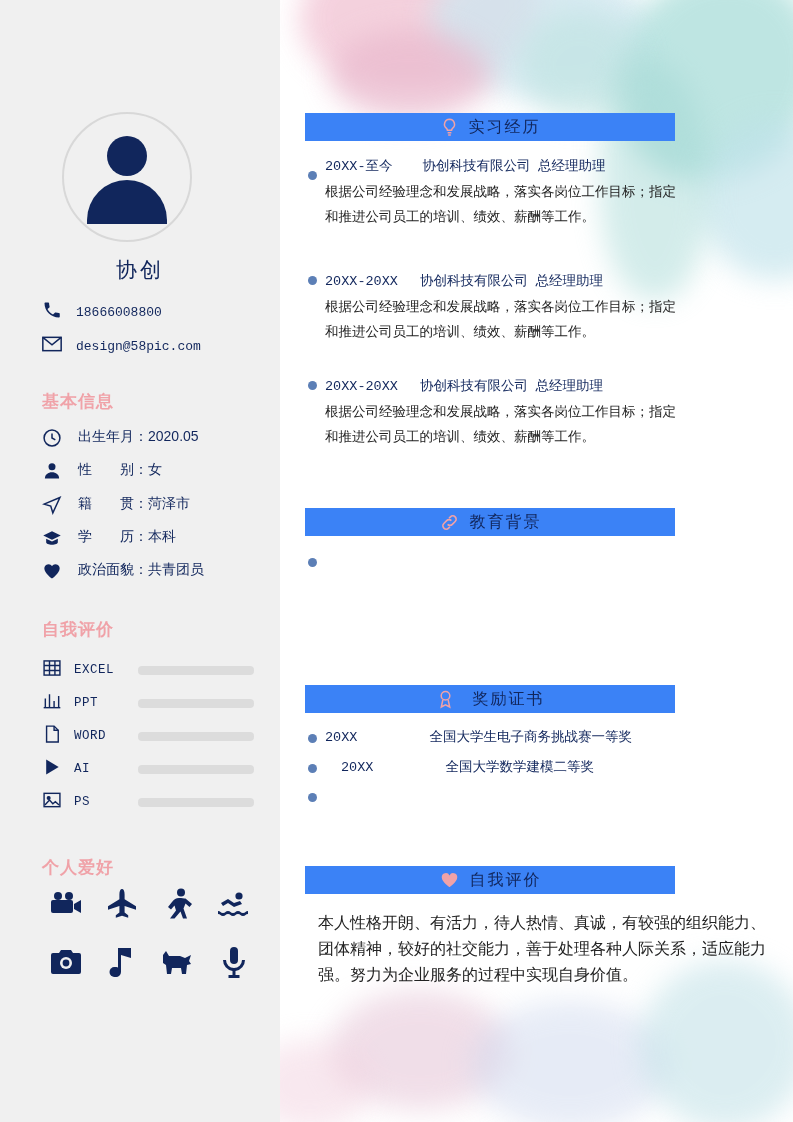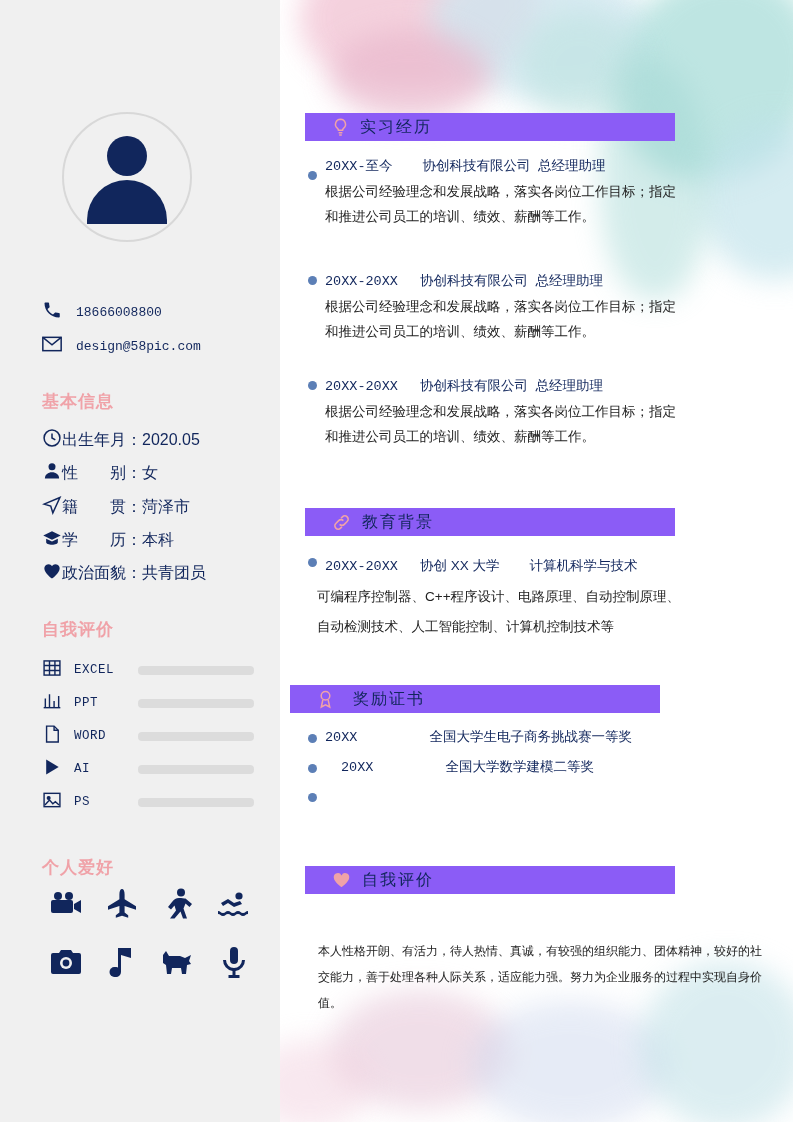--- a/index.html
+++ b/index.html
@@ -114,23 +114,24 @@
     letter-spacing: 1px;
   }
   #t-basic { top: 390px; }
   #t-skill { top: 618px; }
   #t-hobby { top: 856px; }
 
   .info-row {
     position: absolute;
     left: 42px;
     display: flex;
-    align-items: center;
+    align-items: flex-start;
+    gap: 16px;
     color: #11265c;
-    font-size: 16px;
+    font-size: 14px;
   }
   .info-row .itext { color: #11265c; }
 
   .skill-row {
     position: absolute;
     left: 42px;
     display: flex;
     align-items: center;
     gap: 12px;
   }
@@ -173,26 +174,27 @@
     left: 280px; top: 0;
     width: 513px;
     height: 1122px;
     z-index: 6;
   }
   .headbar {
     position: absolute;
     left: 25px;
     width: 370px;
     height: 28px;
-    background: #8b5cf6;
+    background: #3b82f6;
     display: flex;
     align-items: center;
     gap: 12px;
-    padding-left: 28px;
+    padding-left: 2px;
     box-sizing: border-box;
+    justify-content: center;
   }
   .headbar .htext {
     font-size: 16px;
     color: #11265c;
     letter-spacing: 2px;
   }
   .headbar .hicon { color: #f0a2a8; display: flex; align-items: center; }
   #hb-intern { top: 113px; }
   #hb-edu { top: 508px; }
   #hb-award { top: 685px; }
@@ -213,24 +215,23 @@
     white-space: nowrap;
   }
   .blk .hl { color: #11265c; }
   .mono { font-family: "Liberation Mono", monospace; letter-spacing: 0px; }
 
   .selftext {
     position: absolute;
     left: 318px;
     top: 910px;
     width: 455px;
-    font-size: 12px;
+    font-size: 16px;
     color: #222;
     line-height: 26px;
-    margin-top: 28px;
   }
 </style>
 </head>
 <body>
 
 <div class="page">
 
   <div class="wc wc1"></div>
   <div class="wc wc2"></div>
   <div class="wc wc3"></div>
@@ -245,20 +246,21 @@
 
   <div class="sidebar">
 
     <div class="avatar-wrap">
       <div class="avatar-figure">
         <div class="avatar-head"></div>
         <div class="avatar-body"></div>
       </div>
     </div>
 
+    <div class="name">协创</div>
 
     <div class="contact-row" id="contact-phone">
       <span>
         <svg width="20" height="20" viewBox="0 0 24 24" fill="#11265c">
             <path d="M6.6 10.8c1.4 2.8 3.8 5.2 6.6 6.6l2.2-2.2c.3-.3.7-.4 1.1-.2 1.2.4 2.5.6 3.8.6.6 0 1 .4 1 1V20c0 .6-.4 1-1 1C10.6 21 3 13.4 3 4c0-.6.4-1 1-1h3.5c.6 0 1 .4 1 1 0 1.3.2 2.6.6 3.8.1.4 0 .8-.2 1.1l-2.3 1.9z"></path>
           </svg>
       </span>
       <span class="ctext mono">18666008800</span>
     </div>
 
@@ -472,27 +474,22 @@
     <span class="hicon">
       <svg width="17" height="17" viewBox="0 0 18 18" fill="none" stroke="#f0a2a8" stroke-width="1.7">
           <path d="M7 11a3.5 3.5 0 0 0 5 0l3-3a3.5 3.5 0 0 0-5-5l-1.5 1.5"></path>
           <path d="M11 7a3.5 3.5 0 0 0-5 0l-3 3a3.5 3.5 0 0 0 5 5l1.5-1.5"></path>
         </svg>
     </span>
     <span class="htext">教育背景</span>
   </div>
 
   <div class="bullet" style="left:308px; top:558px"></div>
-  <div class="blk" style="top:551px; line-height:30px;">
-    <div><span class="hl mono">20XX-20XX</span><span style="display:inline-block;width:22px"></span><span class="hl">协创 XX 大学</span><span style="display:inline-block;width:30px"></span><span class="hl">计算机科学与技术</span></div>
-    <div style="margin-left:-8px">可编程序控制器、C++程序设计、电路原理、自动控制原理、</div>
-    <div style="margin-left:-8px">自动检测技术、人工智能控制、计算机控制技术等</div>
-  </div>
-
-  <div class="headbar" id="hb-award" style="position:absolute; left:290px;gap:20px;">
+
+  <div class="headbar" id="hb-award" style="position:absolute; left:305px;gap:20px;">
     <span class="hicon">
       <svg width="15" height="19" viewBox="0 0 16 20" fill="none" stroke="#f0a2a8" stroke-width="1.6">
           <circle cx="8" cy="6" r="4.6"></circle>
           <path d="M5.2 10.3L3.5 18l4.5-2.4L12.5 18l-1.7-7.7"></path>
         </svg>
     </span>
     <span class="htext">奖励证书</span>
   </div>
 
   <div class="bullet" style="left:308px; top:734px"></div>

